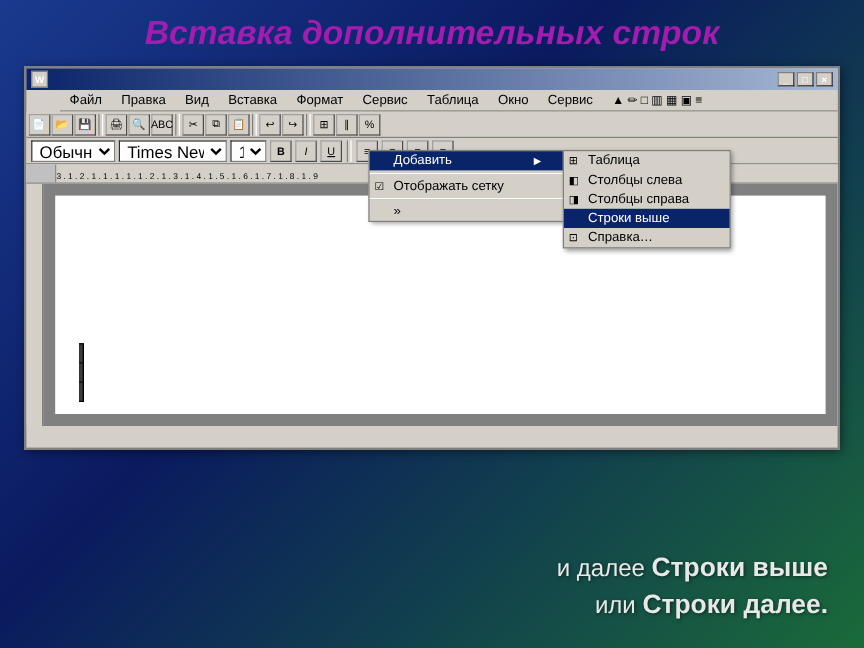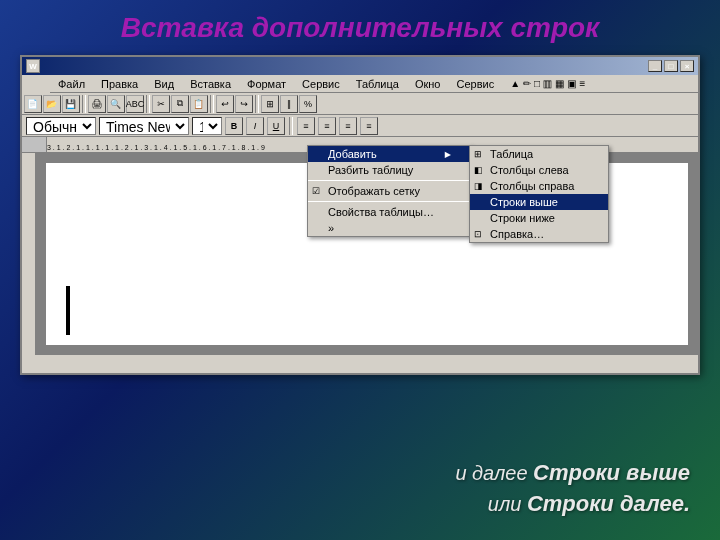--- a/index.html
+++ b/index.html
@@ -212,21 +212,20 @@
       height: 16px;
       width: 33%;
     }
 
     .context-menu {
       background: #d4d0c8;
       border: 1px solid #808080;
       box-shadow: 2px 2px 4px rgba(0,0,0,0.4);
       min-width: 160px;
       font-size: 11px;
-      margin-top: 20px;
     }
 
     .ctx-item {
       padding: 2px 20px 2px 20px;
       cursor: pointer;
       white-space: nowrap;
       position: relative;
       display: flex;
       align-items: center;
       justify-content: space-between;
@@ -255,21 +254,20 @@
     .bottom-text {
       position: absolute;
       bottom: 20px;
       right: 30px;
       text-align: right;
     }
 
     .bottom-text p {
       color: #e8e8e8;
       font-size: 20px;
-      font-style: italic;
       line-height: 1.4;
       text-shadow: 1px 1px 3px rgba(0,0,0,0.5);
     }
 
     .bottom-text .bold-text {
       font-weight: bold;
       font-size: 22px;
     }
   </style>
 </head>
@@ -376,55 +374,46 @@
         </tbody>
           </table>
       </div>
     </div>
   </div>
 
   <div class="context-menu" style="position:absolute; top:68px; left:285px; z-index:100; min-width:165px;">
     <div class="ctx-item active has-arrow">
       <span>Добавить</span>
     </div>
-    <div class="ctx-item">
-      <span>Разбить таблицу</span>
-    </div>
     <div class="ctx-separator"></div>
     <div class="ctx-item">
       <span class="ctx-icon">☑</span>
       <span>Отображать сетку</span>
     </div>
     <div class="ctx-separator"></div>
-    <div class="ctx-item">
-      <span>Свойства таблицы…</span>
-    </div>
     <div class="ctx-item" style="text-align:center;">
       <span>»</span>
     </div>
   </div>
 
   <div class="context-menu" style="position:absolute; top:68px; left:447px; z-index:101; min-width:140px;">
     <div class="ctx-item">
       <span class="ctx-icon">⊞</span>
       <span>Таблица</span>
     </div>
     <div class="ctx-item">
       <span class="ctx-icon">◧</span>
       <span>Столбцы слева</span>
     </div>
     <div class="ctx-item">
       <span class="ctx-icon">◨</span>
       <span>Столбцы справа</span>
     </div>
     <div class="ctx-item active" style="background:#0a246a; color:white;">
       <span>Строки выше</span>
-    </div>
-    <div class="ctx-item">
-      <span>Строки ниже</span>
     </div>
     <div class="ctx-item">
       <span class="ctx-icon">⊡</span>
       <span>Справка…</span>
     </div>
   </div>
 
 </div>
 
 <div class="bottom-text">

